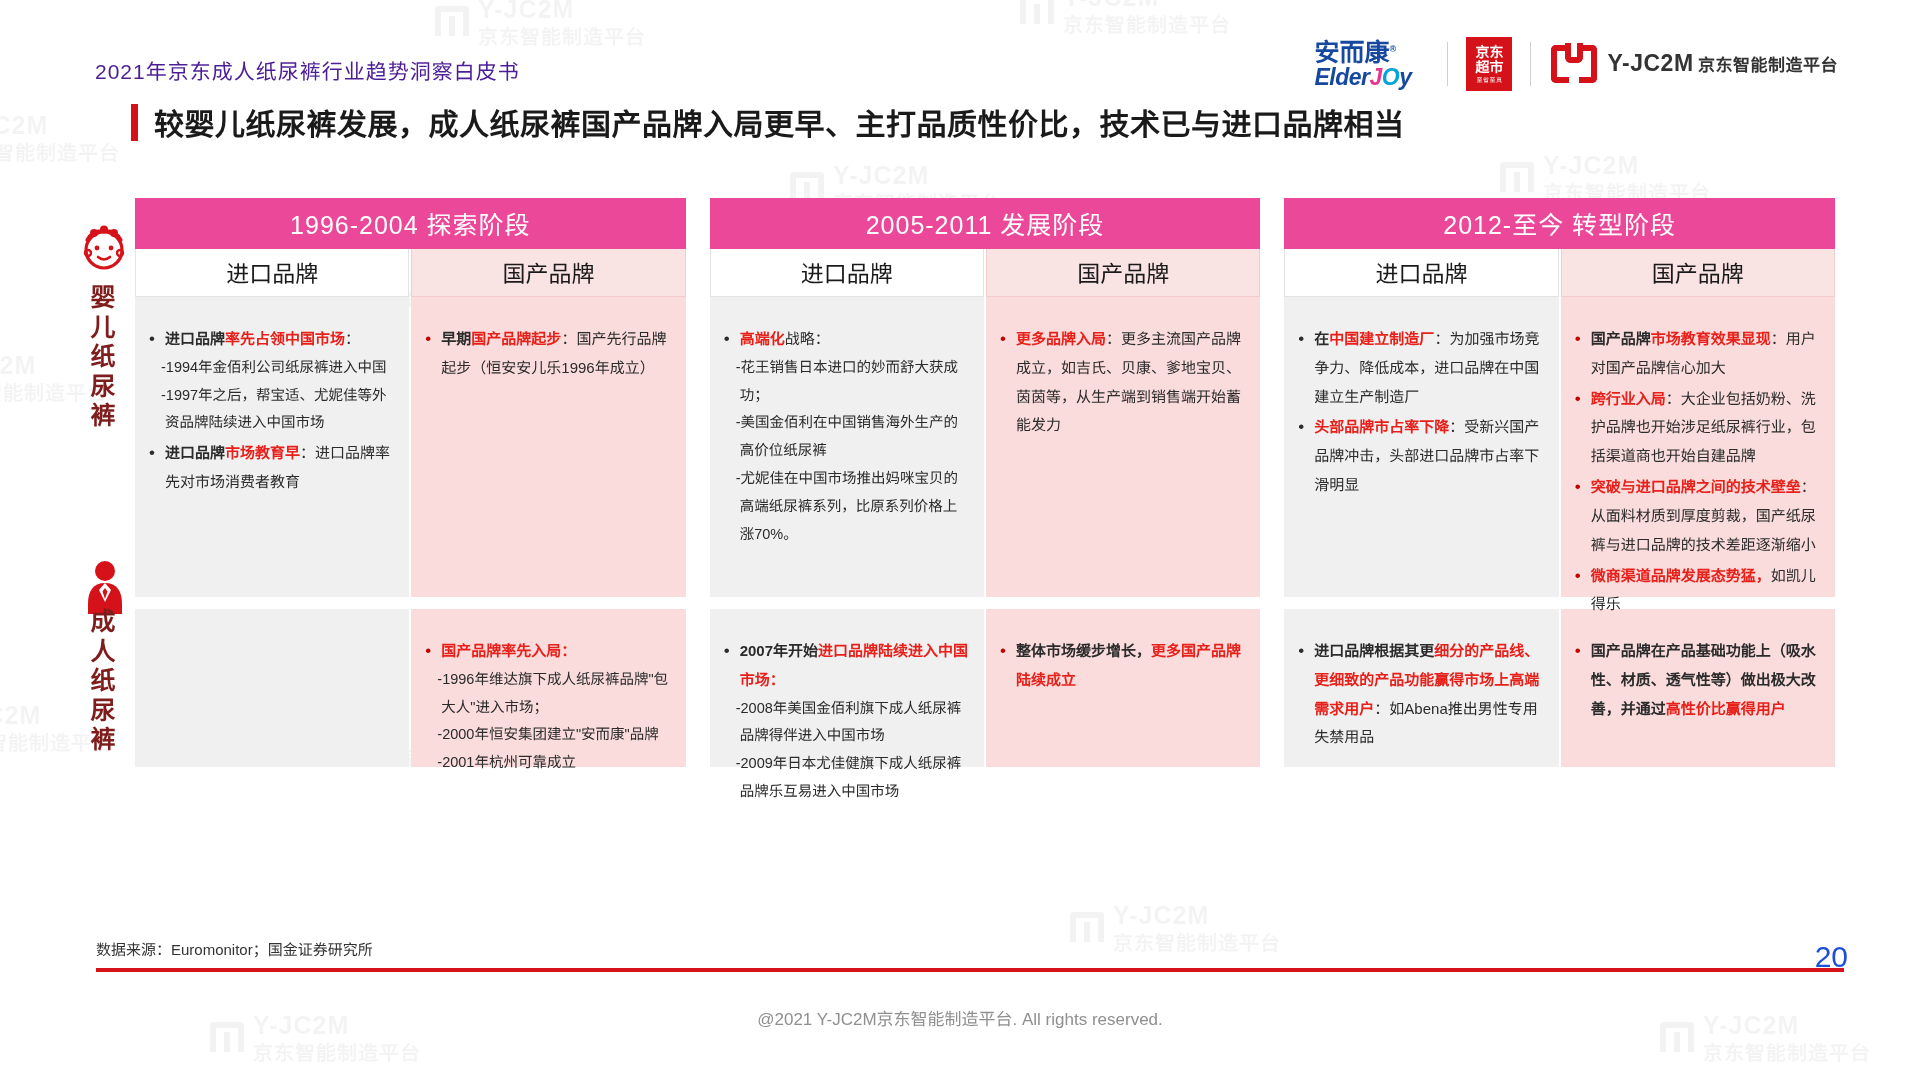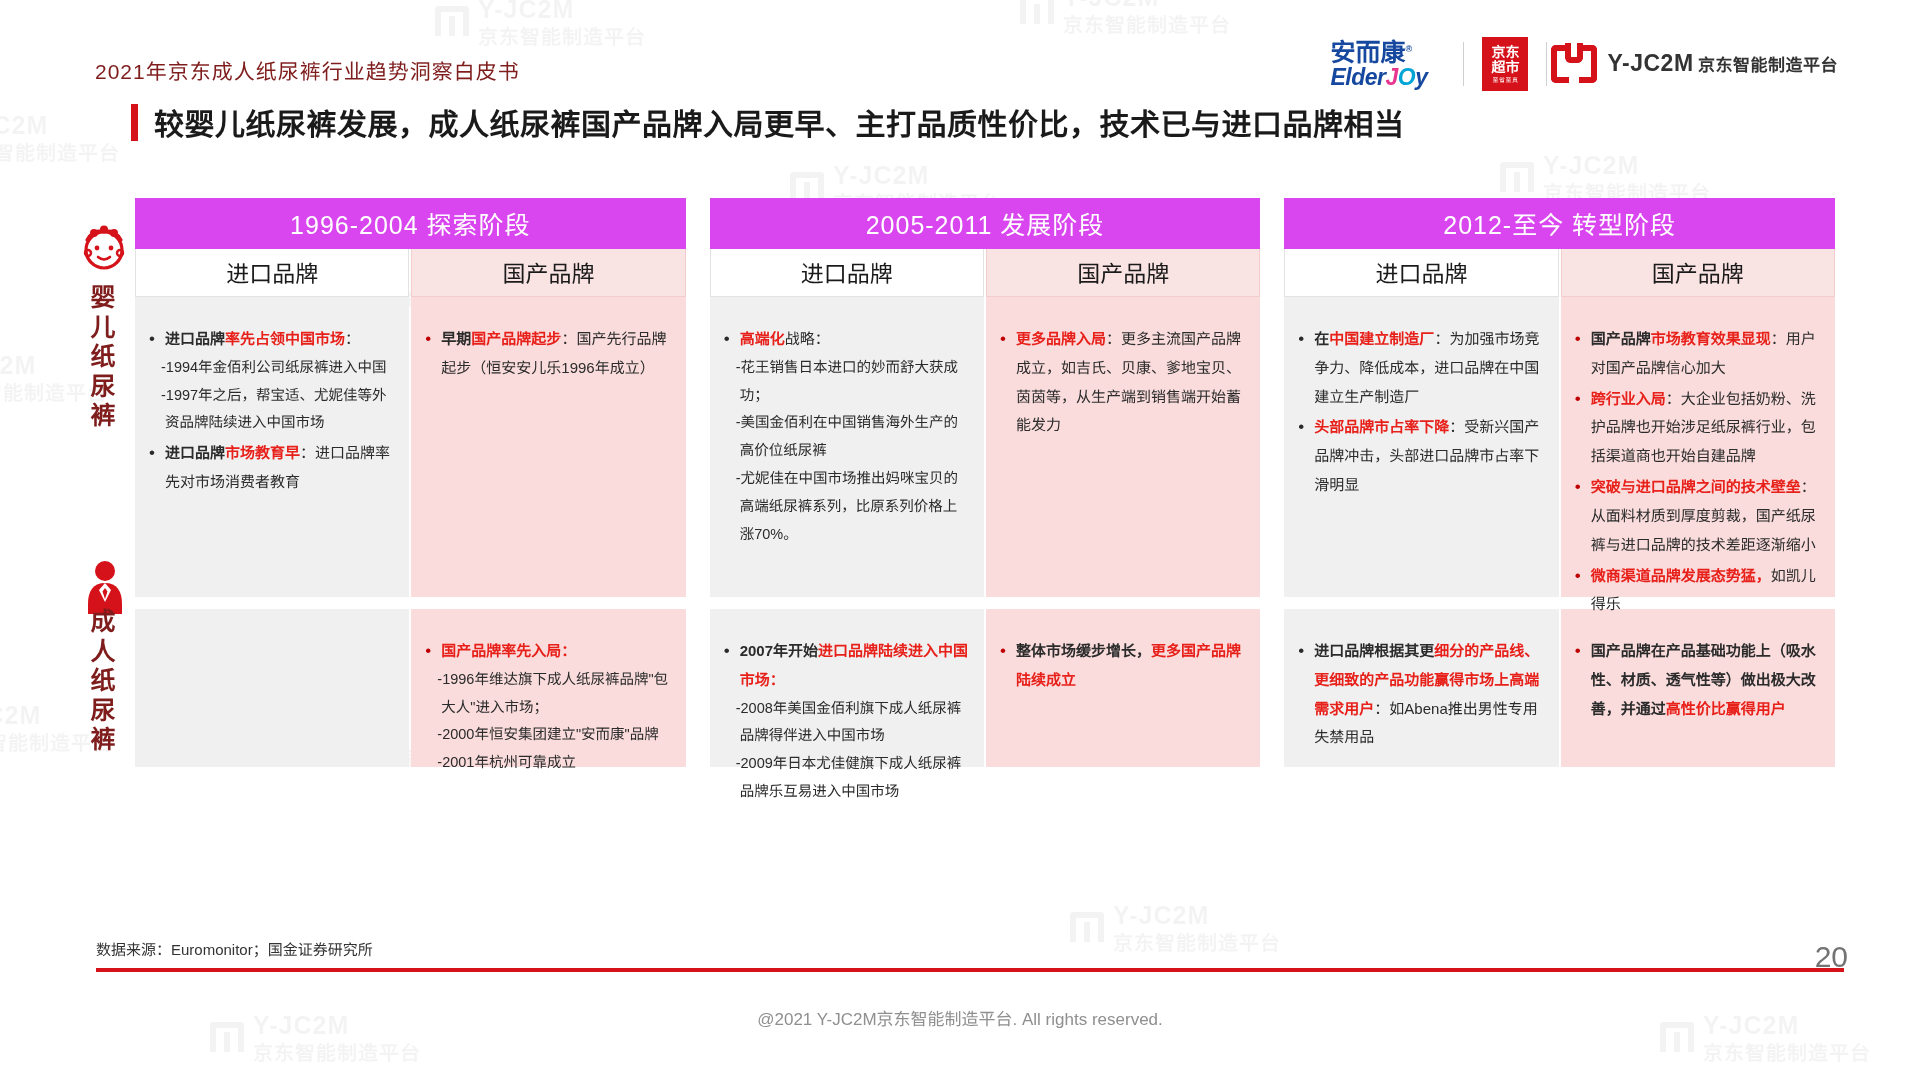--- a/index.html
+++ b/index.html
@@ -48,21 +48,21 @@
     transform: translateX(-50%);
   }
   .wm-t1 { display:block; font-size: 25px; }
   .wm-t2 { display:block; font-size: 20px; }
 
   
   .hdr-title {
     position: absolute;
     left: 95px; top: 55px;
     font-size: 21px;
-    color: #7f1d1d;
+    color: #4c1d95;
     letter-spacing: 1px;
     white-space: nowrap;
   }
   .logos {
     position: absolute;
     right: 82px; top: 36px;
     display: flex; align-items: center; gap: 0;
     height: 56px;
   }
   .logo-elderjoy {
@@ -88,21 +88,21 @@
     background: #d5121a;
     color: #fff;
     width: 46px; height: 54px;
     display: flex; flex-direction: column;
     align-items: center; justify-content: center;
     line-height: 1.05;
   }
   .logo-jdsuper .l1 { font-size: 14px; font-weight: 700; }
   .logo-jdsuper .l2 { font-size: 14px; font-weight: 700; }
   .logo-jdsuper .l3 { font-size: 6px; margin-top: 2px; letter-spacing: 0.5px; }
-  .logo-yjc2m { display: flex; align-items: center; padding-left: 4px; gap: 10px; }
+  .logo-yjc2m { display: flex; align-items: center; padding-left: 20px; gap: 10px; }
   .yjc-mark {
     width: 46px; height: 38px;
     position: relative;
   }
   .yjc-mark .m-left, .yjc-mark .m-right {
     position: absolute; top: 0;
     width: 18px; height: 38px;
     border: 6px solid #d5121a;
   }
   .yjc-mark .m-left { left: 0; border-right: none; border-radius: 5px 0 0 5px; }
@@ -154,21 +154,21 @@
   
   .matrix {
     position: absolute;
     left: 135px; top: 198px;
     width: 1700px;
     display: flex;
     gap: 24px;
   }
   .era-col { flex: 1 1 0; display: flex; flex-direction: column; }
   .era-head {
-    background: #d946ef;
+    background: #ec4899;
     color: #fff;
     text-align: center;
     font-size: 25px;
     letter-spacing: 1px;
     padding: 7px 8px 8px;
   }
   .brand-cols { display: flex; gap: 0; flex: 1; }
   .brand-col { flex: 1 1 0; display: flex; flex-direction: column; }
   .brand-col.imported { margin-right: 2px; }
 
@@ -220,21 +220,21 @@
   }
   .footer-rule {
     position: absolute;
     left: 96px; top: 968px;
     width: 1748px; height: 4px;
     background: #d5121a;
   }
   .page-num {
     position: absolute;
     right: 72px; top: 940px;
-    font-size: 30px; color: #737373;
+    font-size: 30px; color: #1d4ed8;
   }
   .copyright {
     position: absolute;
     left: 0; top: 1005px; width: 100%;
     text-align: center;
     font-size: 17px; color: #8f8f8f;
   }
 </style>
 </head>
 <body>

